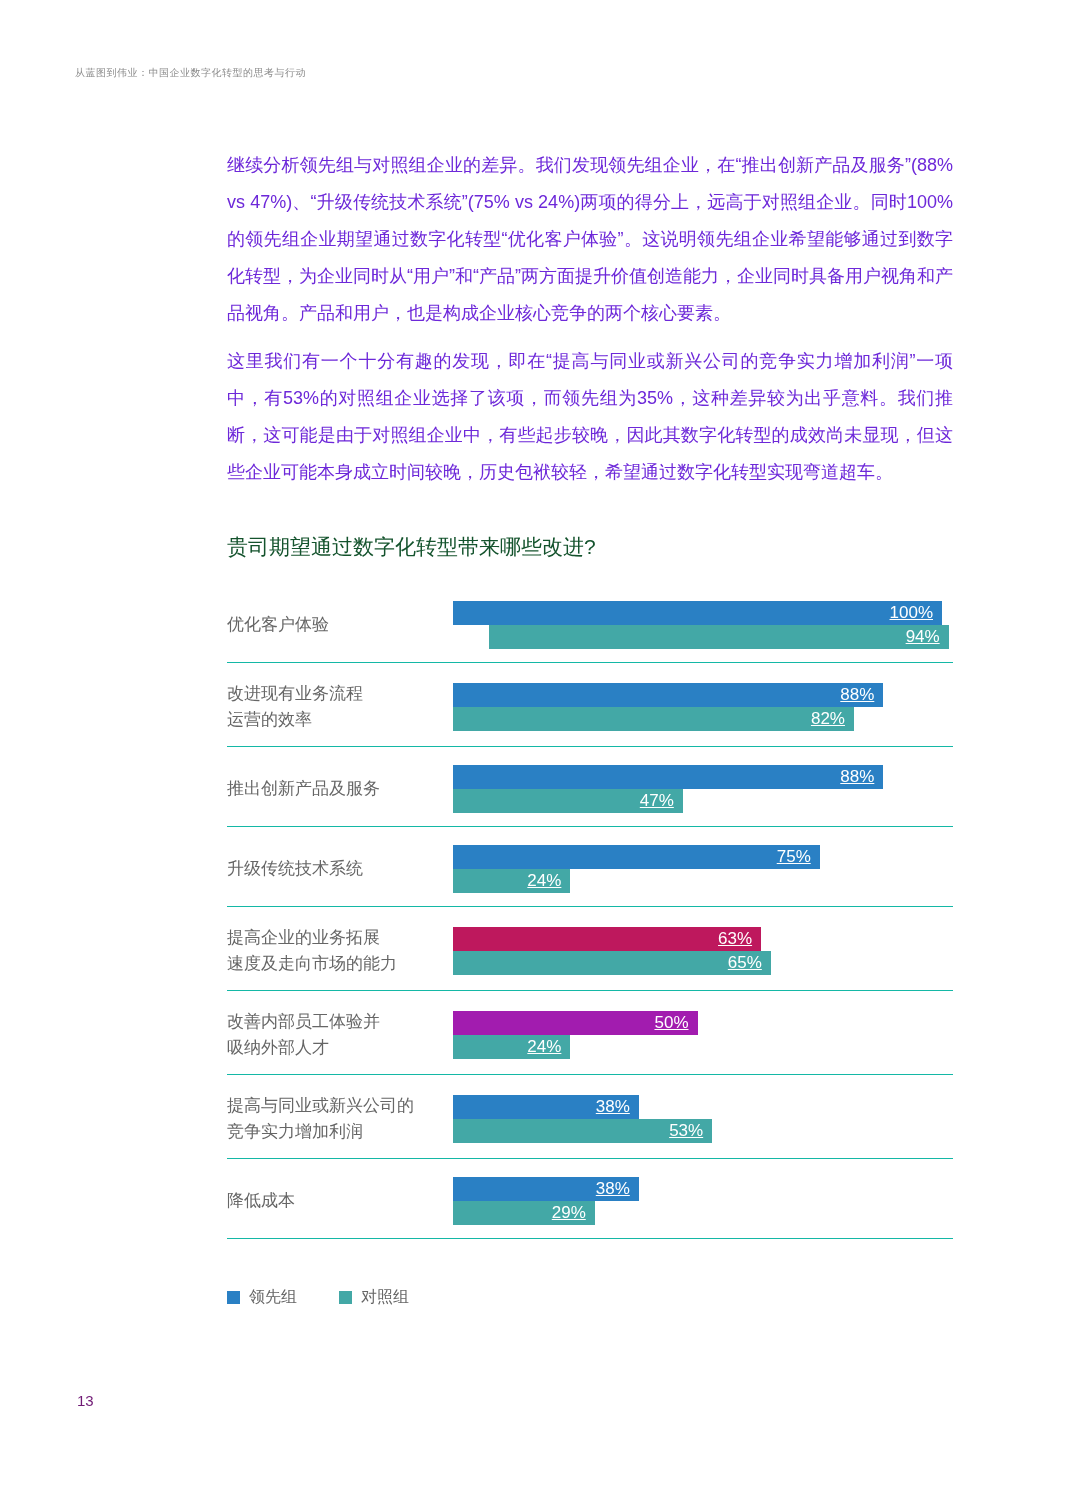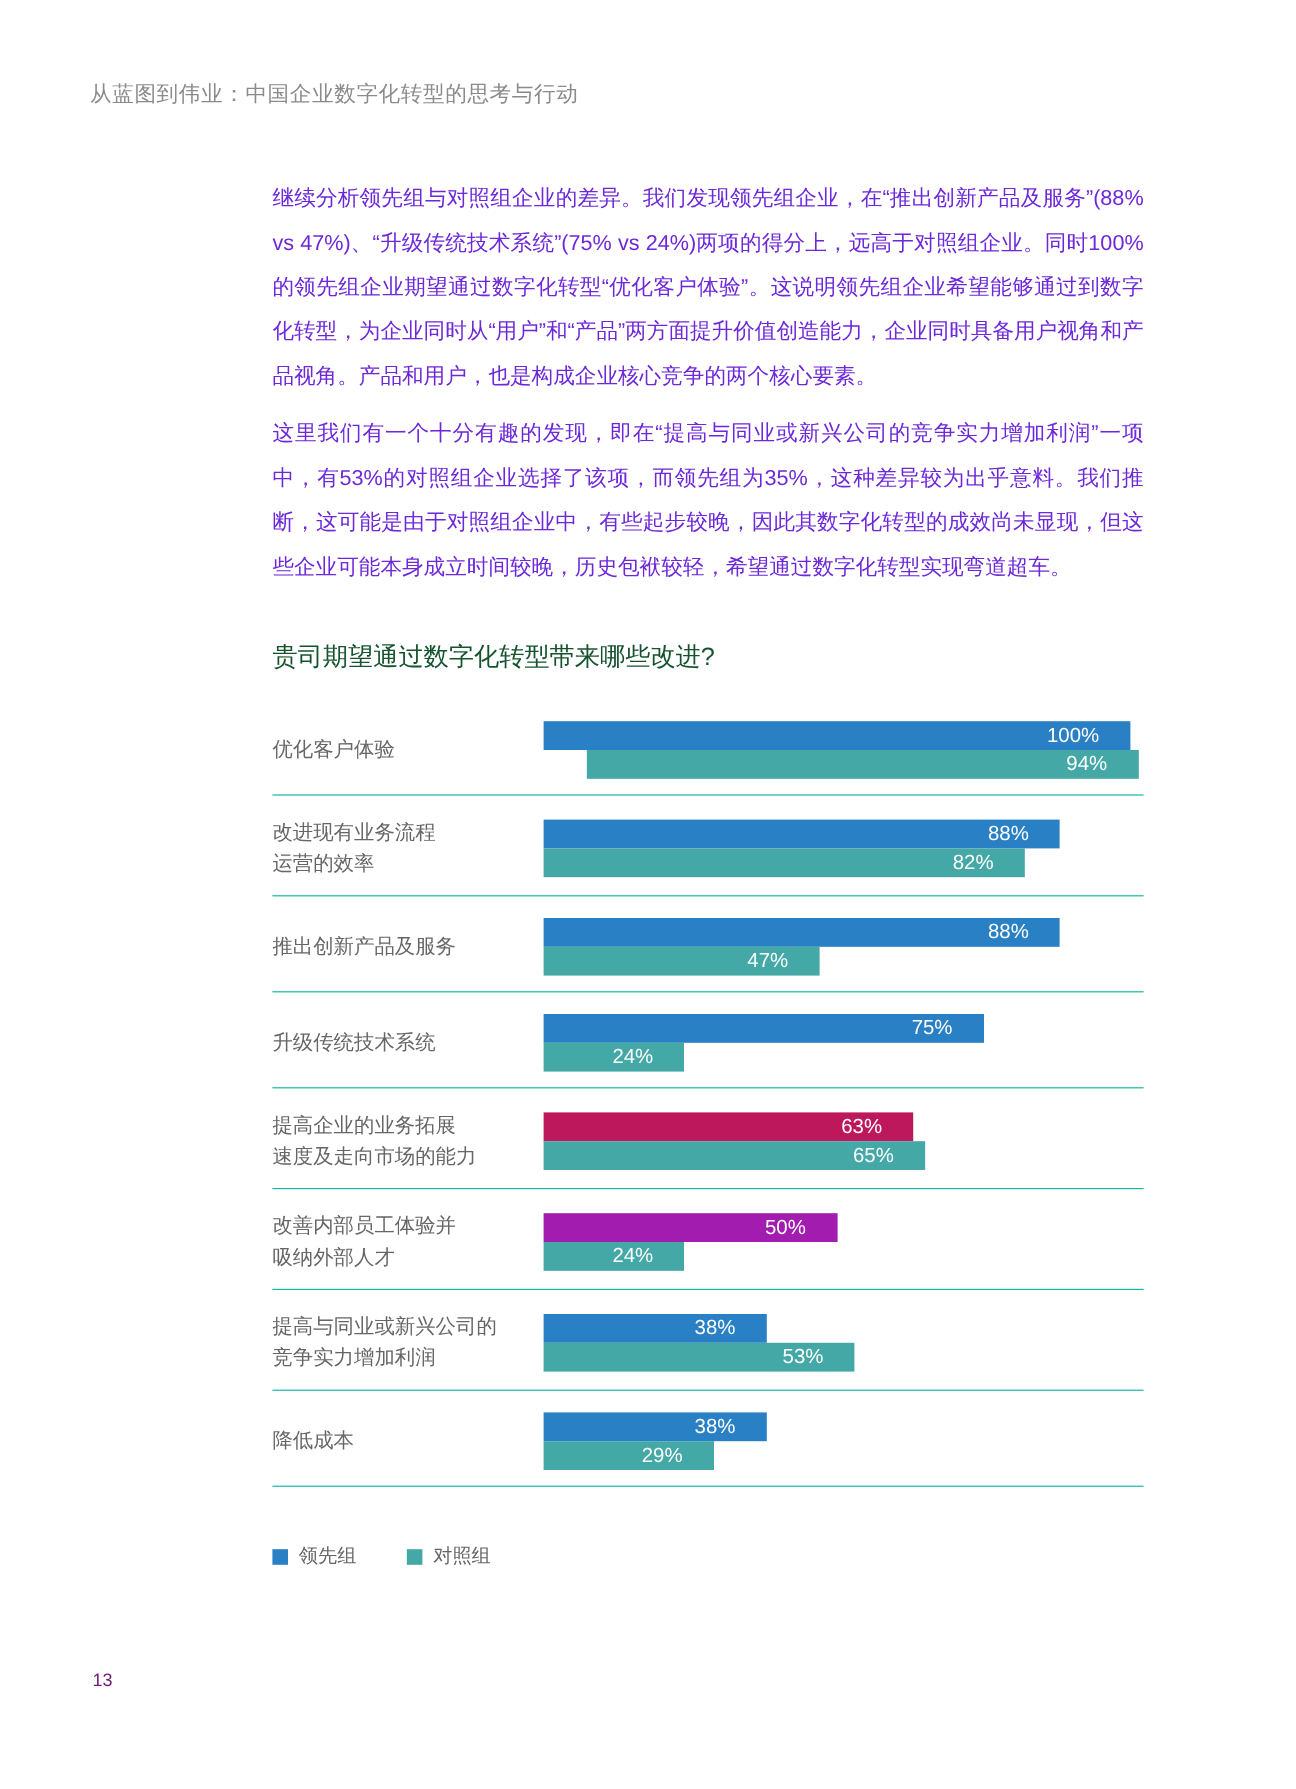--- a/index.html
+++ b/index.html
@@ -5,21 +5,21 @@
   * { margin:0; padding:0; box-sizing:border-box; }
   html, body {
     width:1080px; height:1491px;
     background:#ffffff;
     font-family:"Liberation Sans","DejaVu Sans",sans-serif;
   }
   .page { position:relative; width:1080px; height:1491px; background:#ffffff; overflow:hidden; }
 
   .doc-header {
     position:absolute; left:75px; top:66px;
-    font-size:18px; color:#8b8b8b; letter-spacing:0.5px;
+    font-size:10px; color:#8b8b8b; letter-spacing:0.5px;
   }
 
   .content { position:absolute; left:227px; top:147px; width:726px; }
 
   .para {
     font-size:18px; line-height:37px; color:#6d28d9;
     text-align:justify; margin-bottom:11px;
   }
 
   .chart-title {
@@ -36,21 +36,21 @@
   .row-label {
     width:226px; flex:none;
     font-size:17px; line-height:26px; color:#666666;
     white-space:pre-line;
   }
   .bars { width:489px; flex:none; }
   .bar {
     height:24px;
     display:flex; justify-content:flex-end; align-items:center;
   }
-  .pct { color:#ffffff; font-size:17px; padding-right:26px; white-space:nowrap; }
+  .pct { color:#ffffff; font-size:17px; padding-right:9px; white-space:nowrap;text-decoration:underline; }
 
   .legend { margin-top:48px; display:flex; align-items:center; }
   .legend-item { display:flex; align-items:center; margin-right:42px; }
   .swatch { width:13px; height:13px; margin-right:9px; flex:none; }
   .legend-label { font-size:16px; color:#666666; }
 
   .page-number {
     position:absolute; left:77px; top:1392px;
     font-size:15px; color:#701a75;
   }

